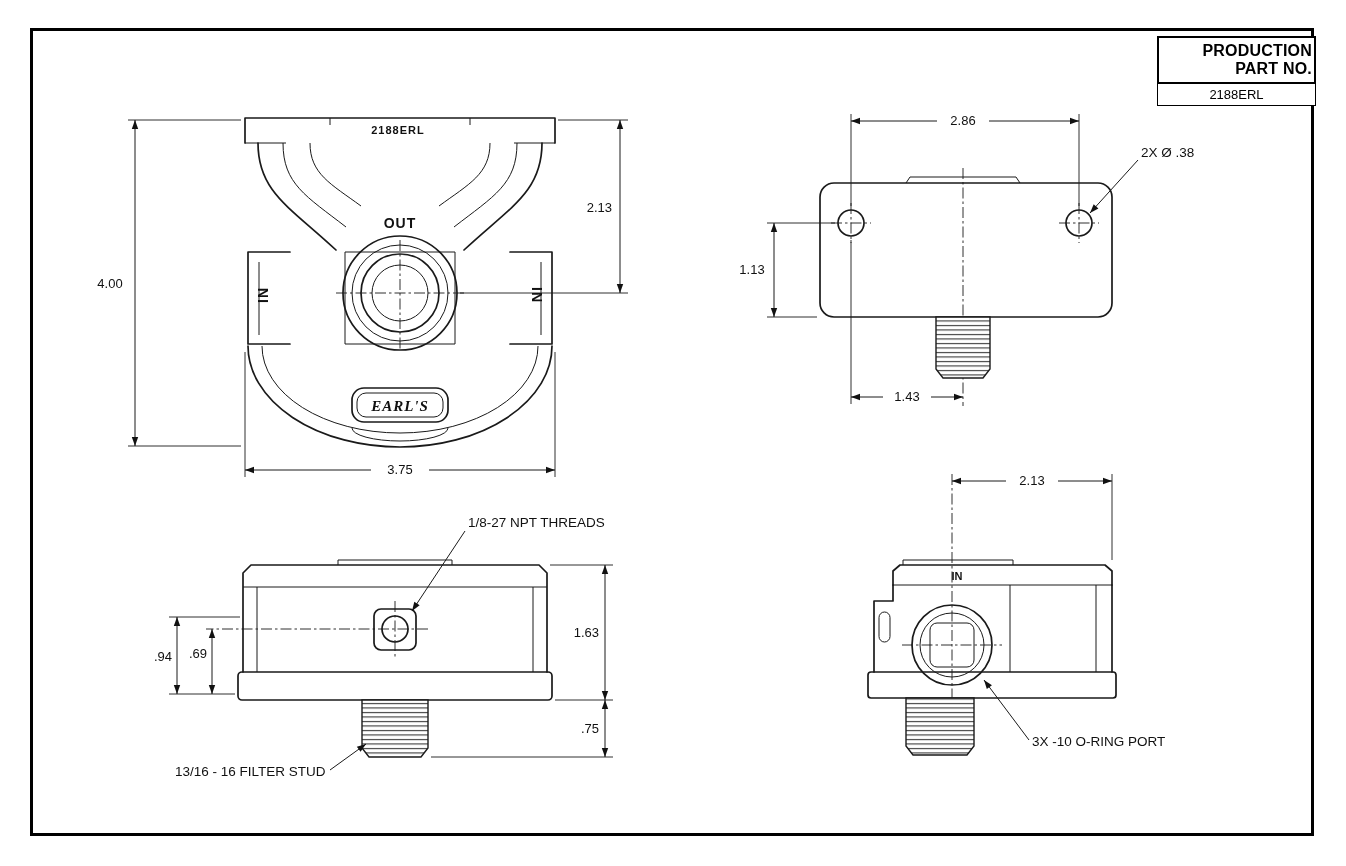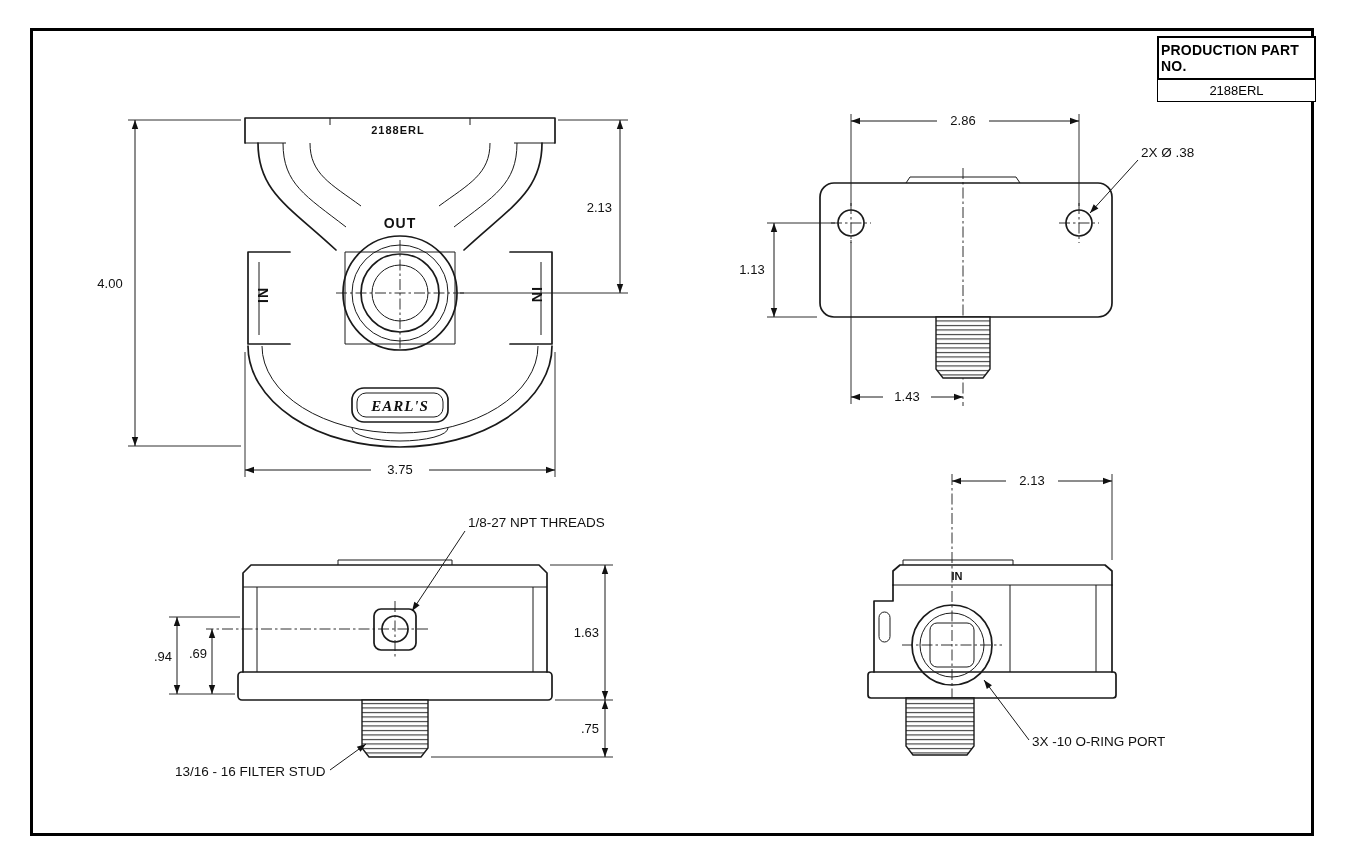--- a/index.html
+++ b/index.html
@@ -1,22 +1,22 @@
 <!DOCTYPE html>
 <html><head>
 <meta charset="utf-8">
 <style>
   html,body{margin:0;padding:0;background:#fff;}
   .page{position:relative;width:1346px;height:866px;background:#fff;overflow:hidden;
         font-family:"Liberation Sans",sans-serif;}
   .sheet-border{position:absolute;left:30px;top:28px;width:1284px;height:808px;
         border:3px solid #000;box-sizing:border-box;}
   .title-block{position:absolute;left:1157px;top:36px;width:159px;z-index:5;}
-  .tb-header{border:2px solid #000;background:#fff;font-weight:bold;font-size:14px;
-        text-align:left;padding:4px 2px;letter-spacing:.2px;}
+  .tb-header{border:2px solid #000;background:#fff;font-weight:bold;font-size:16px;
+        text-align:right;padding:4px 2px;letter-spacing:.2px;}
   .tb-part{border:1px solid #000;border-top:none;background:#fff;font-size:13px;
         text-align:center;padding:3px 2px;}
   svg{position:absolute;left:0;top:0;}
   .ol{fill:none;stroke:#1a1a1a;stroke-width:1.7;stroke-linejoin:round;stroke-linecap:round;}
   .thin{fill:none;stroke:#1a1a1a;stroke-width:1;stroke-linejoin:round;}
   .cl{fill:none;stroke:#1a1a1a;stroke-width:.9;stroke-dasharray:11 3 2.5 3;}
   .dim{fill:none;stroke:#1a1a1a;stroke-width:1;}
   .ext{fill:none;stroke:#1a1a1a;stroke-width:.9;}
   .mask{fill:#fff;}
   .stud{stroke:#1a1a1a;stroke-width:1.4;}

